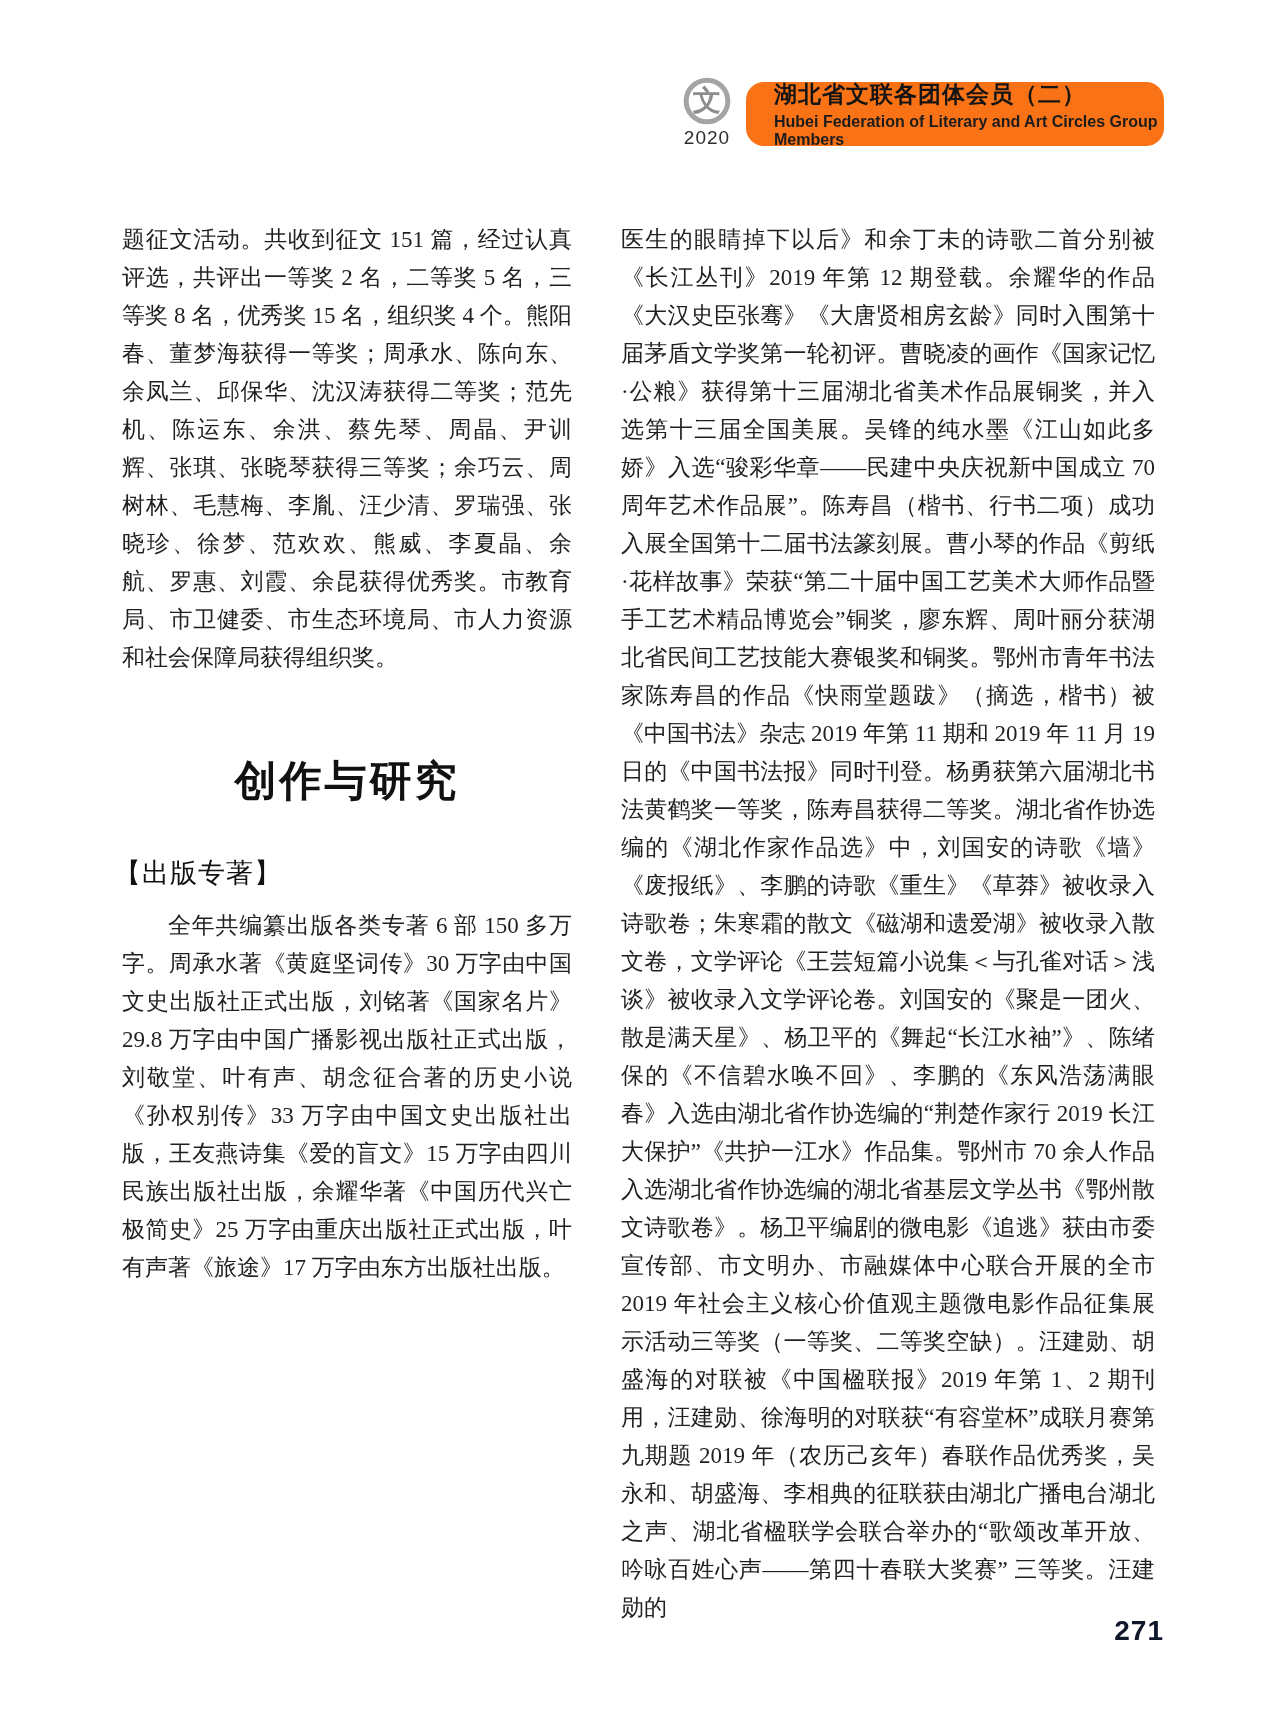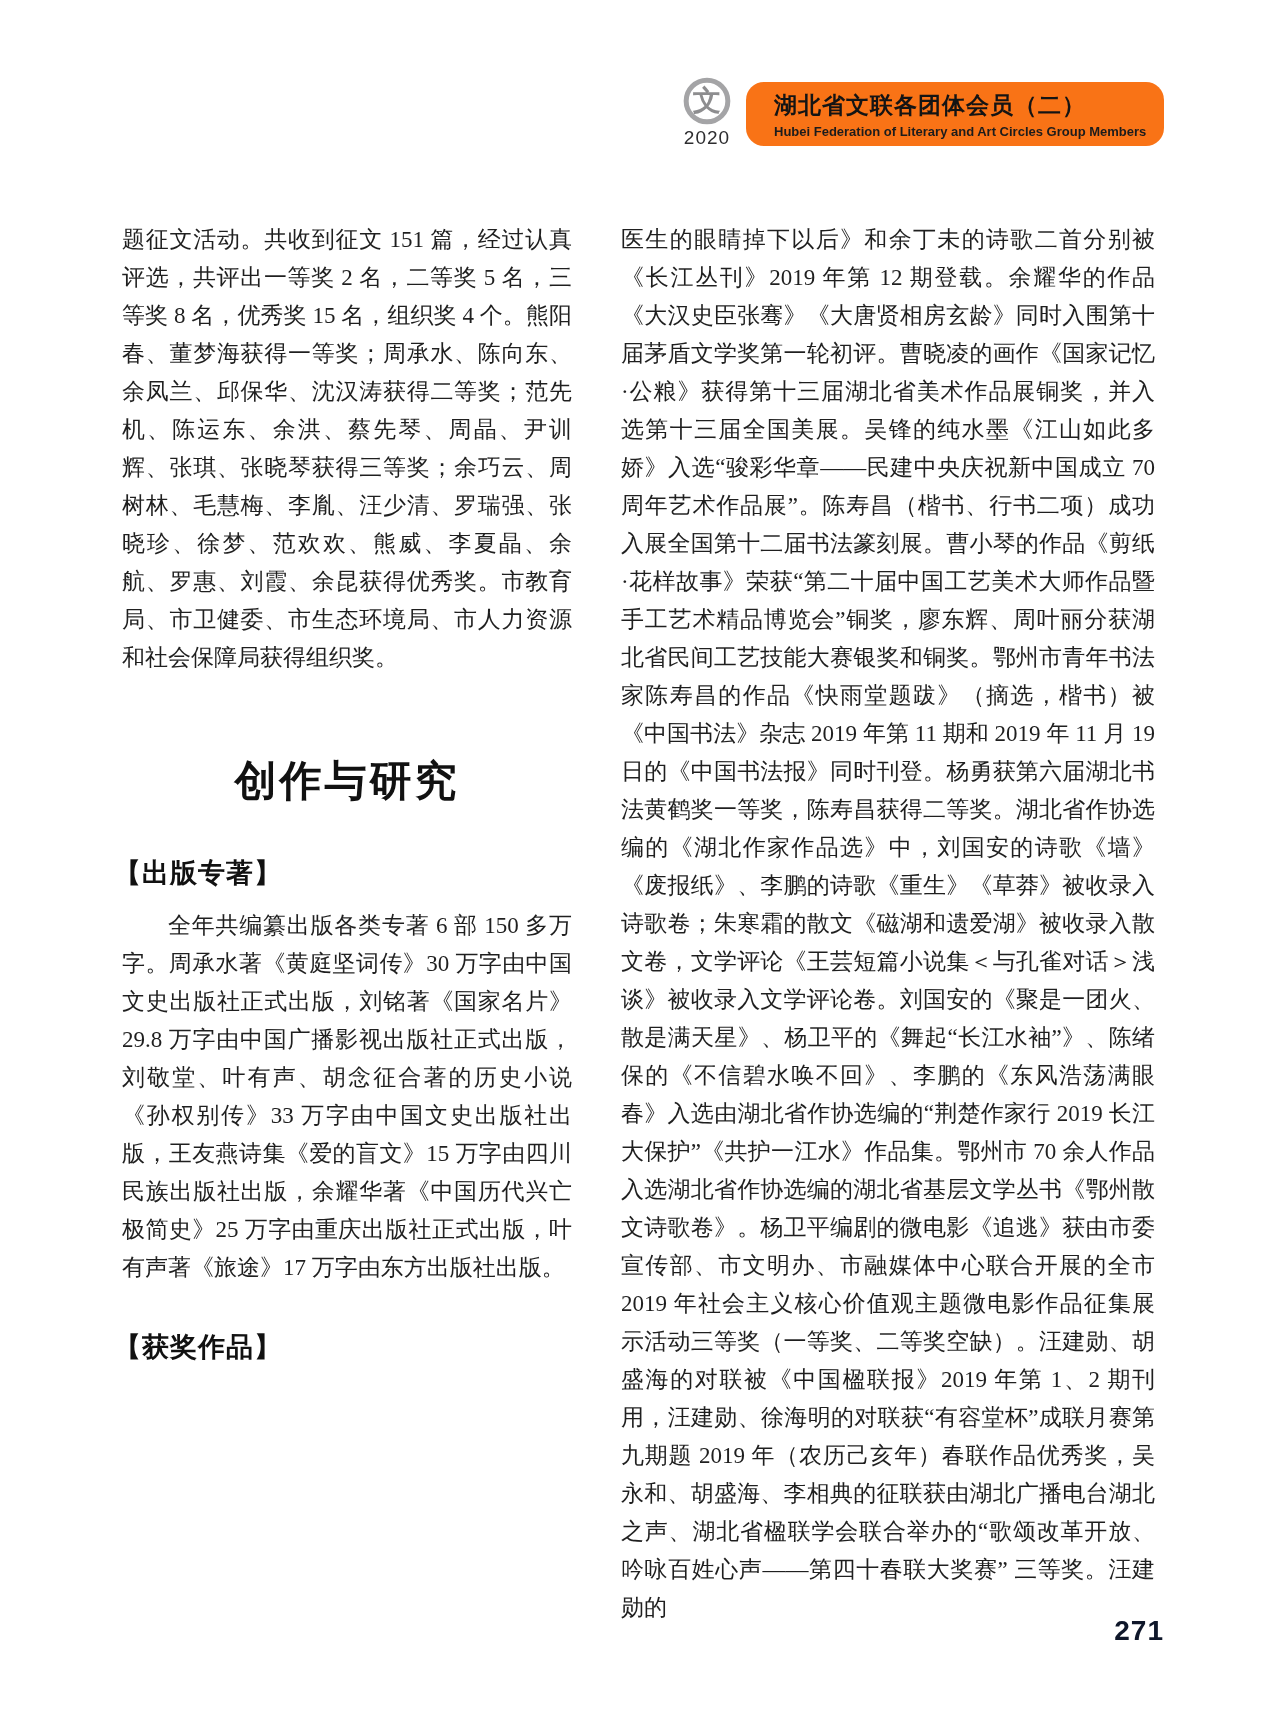--- a/index.html
+++ b/index.html
@@ -29,21 +29,21 @@
     background:#f97316; border-radius:18px;
     display:flex; flex-direction:column; justify-content:center;
     padding-left:28px; box-sizing:border-box;
   }
   .banner-cn {
     font-family:"Liberation Sans", sans-serif;
     font-weight:bold; font-size:23px; color:#141414; letter-spacing:1px;
   }
   .banner-en {
     font-family:"Liberation Sans", sans-serif;
-    font-weight:bold; font-size:13px; color:#1c1c1c; margin-top:3px;
+    font-weight:bold; font-size:16px; color:#1c1c1c; margin-top:3px;
   }
 
   
   .content {
     position:absolute; left:114px; top:213px; width:1049px;
     display:flex; gap:33px;
   }
   .col-left  { width:466px; flex:0 0 466px; }
   .col-right { flex:1; }
   .body-text {
@@ -54,21 +54,21 @@
   }
   .indent { text-indent:2em; }
   .chapter-title {
     font-family:"Liberation Sans", sans-serif;
     font-weight:bold; font-size:42px; color:#111;
     text-align:center; letter-spacing:3px;
     margin:76px 0 46px 0;
   }
   .section-heading {
     font-family:"Liberation Sans", sans-serif;
-    font-weight:bold; font-size:27px; color:#111;
+    font-weight:normal; font-size:27px; color:#111;
     letter-spacing:1px;
     margin:42px 0 16px 0;
   }
 
   
   .page-number {
     position:absolute; right:112px; bottom:72px;
     font-family:"Liberation Sans", sans-serif;
     font-weight:bold; font-size:28px; color:#0f172a;
     letter-spacing:1px;
@@ -95,21 +95,20 @@
   <div class="content">
 
     <div class="col-left">
       <p class="body-text">题征文活动。共收到征文 151 篇，经过认真评选，共评出一等奖 2 名，二等奖 5 名，三等奖 8 名，优秀奖 15 名，组织奖 4 个。熊阳春、董梦海获得一等奖；周承水、陈向东、余凤兰、邱保华、沈汉涛获得二等奖；范先机、陈运东、余洪、蔡先琴、周晶、尹训辉、张琪、张晓琴获得三等奖；余巧云、周树林、毛慧梅、李胤、汪少清、罗瑞强、张晓珍、徐梦、范欢欢、熊威、李夏晶、余航、罗惠、刘霞、余昆获得优秀奖。市教育局、市卫健委、市生态环境局、市人力资源和社会保障局获得组织奖。</p>
 
       <h1 class="chapter-title">创作与研究</h1>
 
       <h2 class="section-heading">【出版专著】</h2>
       <p class="body-text indent">全年共编纂出版各类专著 6 部 150 多万字。周承水著《黄庭坚词传》30 万字由中国文史出版社正式出版，刘铭著《国家名片》29.8 万字由中国广播影视出版社正式出版，刘敬堂、叶有声、胡念征合著的历史小说《孙权别传》33 万字由中国文史出版社出版，王友燕诗集《爱的盲文》15 万字由四川民族出版社出版，余耀华著《中国历代兴亡极简史》25 万字由重庆出版社正式出版，叶有声著《旅途》17 万字由东方出版社出版。</p>
 
-      <h2 class="section-heading">【获奖作品】</h2>
     </div>
 
     <div class="col-right">
       <p class="body-text">医生的眼睛掉下以后》和余丁未的诗歌二首分别被《长江丛刊》2019 年第 12 期登载。余耀华的作品《大汉史臣张骞》《大唐贤相房玄龄》同时入围第十届茅盾文学奖第一轮初评。曹晓凌的画作《国家记忆·公粮》获得第十三届湖北省美术作品展铜奖，并入选第十三届全国美展。吴锋的纯水墨《江山如此多娇》入选“骏彩华章——民建中央庆祝新中国成立 70 周年艺术作品展”。陈寿昌（楷书、行书二项）成功入展全国第十二届书法篆刻展。曹小琴的作品《剪纸·花样故事》荣获“第二十届中国工艺美术大师作品暨手工艺术精品博览会”铜奖，廖东辉、周叶丽分获湖北省民间工艺技能大赛银奖和铜奖。鄂州市青年书法家陈寿昌的作品《快雨堂题跋》（摘选，楷书）被《中国书法》杂志 2019 年第 11 期和 2019 年 11 月 19 日的《中国书法报》同时刊登。杨勇获第六届湖北书法黄鹤奖一等奖，陈寿昌获得二等奖。湖北省作协选编的《湖北作家作品选》中，刘国安的诗歌《墙》《废报纸》、李鹏的诗歌《重生》《草莽》被收录入诗歌卷；朱寒霜的散文《磁湖和遗爱湖》被收录入散文卷，文学评论《王芸短篇小说集＜与孔雀对话＞浅谈》被收录入文学评论卷。刘国安的《聚是一团火、散是满天星》、杨卫平的《舞起“长江水袖”》、陈绪保的《不信碧水唤不回》、李鹏的《东风浩荡满眼春》入选由湖北省作协选编的“荆楚作家行 2019 长江大保护”《共护一江水》作品集。鄂州市 70 余人作品入选湖北省作协选编的湖北省基层文学丛书《鄂州散文诗歌卷》。杨卫平编剧的微电影《追逃》获由市委宣传部、市文明办、市融媒体中心联合开展的全市 2019 年社会主义核心价值观主题微电影作品征集展示活动三等奖（一等奖、二等奖空缺）。汪建勋、胡盛海的对联被《中国楹联报》2019 年第 1、2 期刊用，汪建勋、徐海明的对联获“有容堂杯”成联月赛第九期题 2019 年（农历己亥年）春联作品优秀奖，吴永和、胡盛海、李相典的征联获由湖北广播电台湖北之声、湖北省楹联学会联合举办的“歌颂改革开放、吟咏百姓心声——第四十春联大奖赛” 三等奖。汪建勋的</p>
     </div>
 
   </div>
 
   <div class="page-number">271</div>
 

